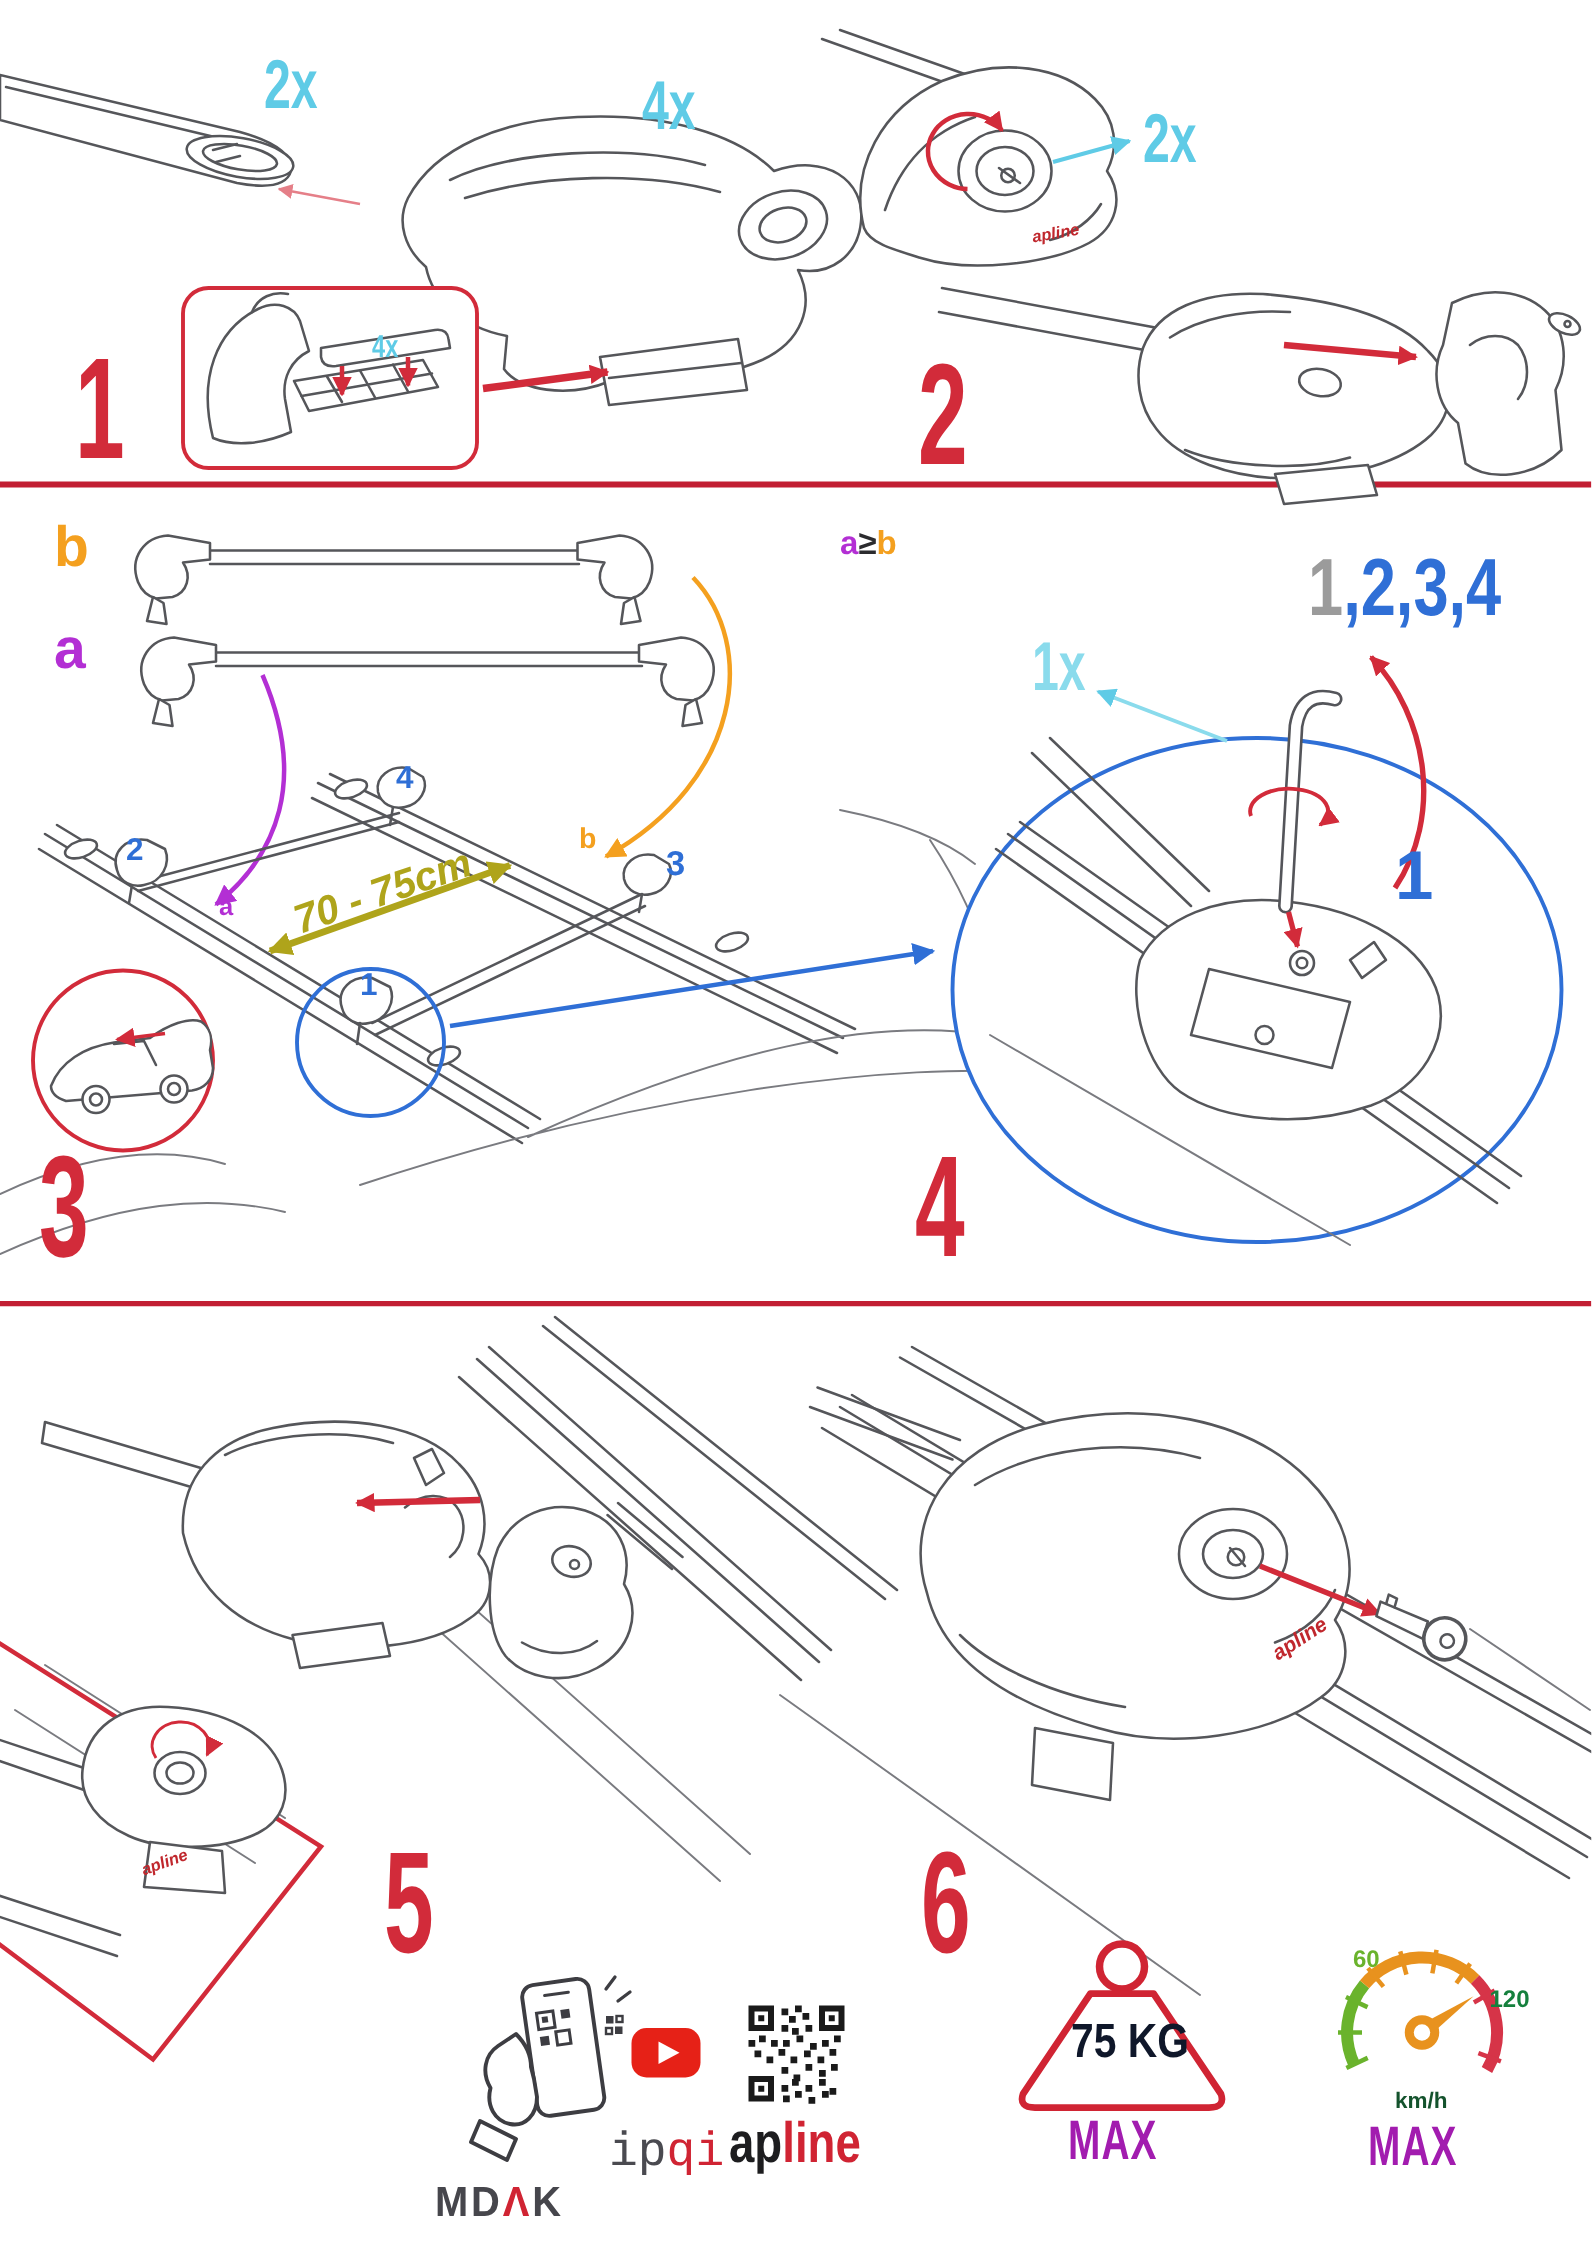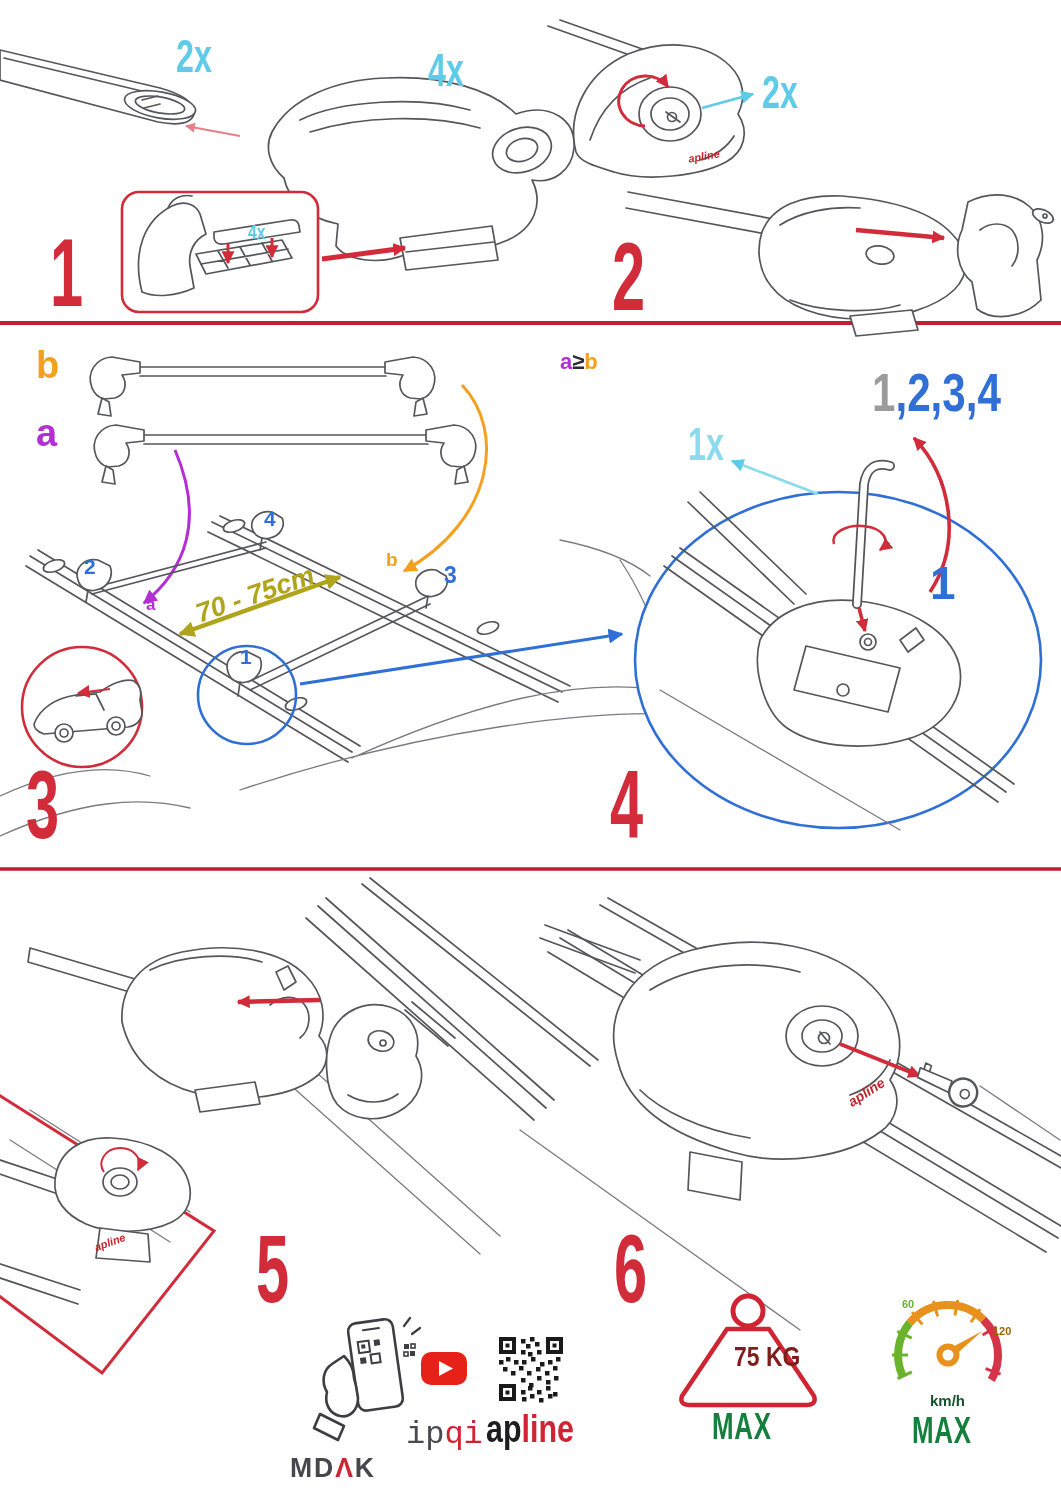--- a/index.html
+++ b/index.html
@@ -17,24 +17,24 @@
   .seq{font-size:54px;font-weight:700;line-height:0.9;--sx:0.78;}
   .dist{color:#afa41b;font-size:27px;font-weight:700;font-style:italic;transform:rotate(-19deg);transform-origin:left top;}
   .bigpos{color:#2f6fd6;font-size:46px;font-weight:700;}
   .footlogo{color:#c0272d;font-weight:700;font-style:italic;}
   .model{color:#3c35ae;font-size:46px;font-weight:700;letter-spacing:1px;--sx:0.66;}
   .brand{font-size:40px;font-weight:700;--sx:0.75;color:#2b2b2e;}
   .accent{color:#d02433;}
   .mdak{font-size:28px;font-weight:700;letter-spacing:2px;color:#46464c;--sx:0.95;}
   .ipqi{font-size:32px;font-weight:400;color:#4a4a50;font-family:Liberation Mono, monospace;}
   .apline{font-size:38px;font-weight:700;color:#1d1d1f;--sx:0.80;}
-  .load{color:#7f1d1d;font-size:27px;font-weight:700;margin-left:20px;--sx:0.85;}
-  .maxlabel{font-size:37px;font-weight:700;color:#15803d;letter-spacing:1px;text-align:right;--sx:0.70;}
-  .speedlbl{font-size:11px;font-weight:700;}
-  .green{color:#6ab32c;}.sorange{color:#a16207;}
+  .load{color:#0f172a;font-size:32px;font-weight:700;--sx:0.85;}
+  .maxlabel{font-size:37px;font-weight:700;color:#a21caf;letter-spacing:1px;text-align:right;--sx:0.70;}
+  .speedlbl{font-size:16px;font-weight:700;}
+  .green{color:#6ab32c;}.sorange{color:#15803d;}
   .kmh{font-size:15px;color:#14532d;font-weight:700;}
   .gray{color:#9b9b9b;}.blue{color:#2f6fd6;}.purple{color:#b32fd4;}.orange{color:#f4a01f;}
   svg.art{position:absolute;left:0;top:0;}
   svg .ln{stroke:#55565a;stroke-width:1.7;fill:none;stroke-linecap:round;stroke-linejoin:round;}
   svg .lnf{stroke:#55565a;stroke-width:1.7;fill:#fff;stroke-linecap:round;stroke-linejoin:round;}
   svg .lt{stroke:#7a7b80;stroke-width:1.3;fill:none;stroke-linecap:round;}
 </style>
 </head>
 <body>
 

